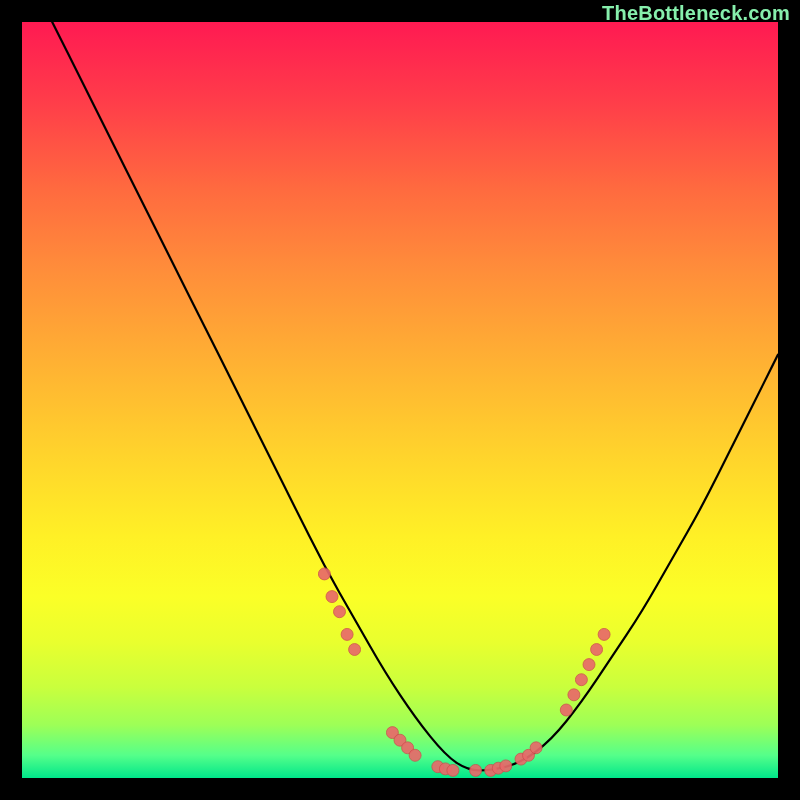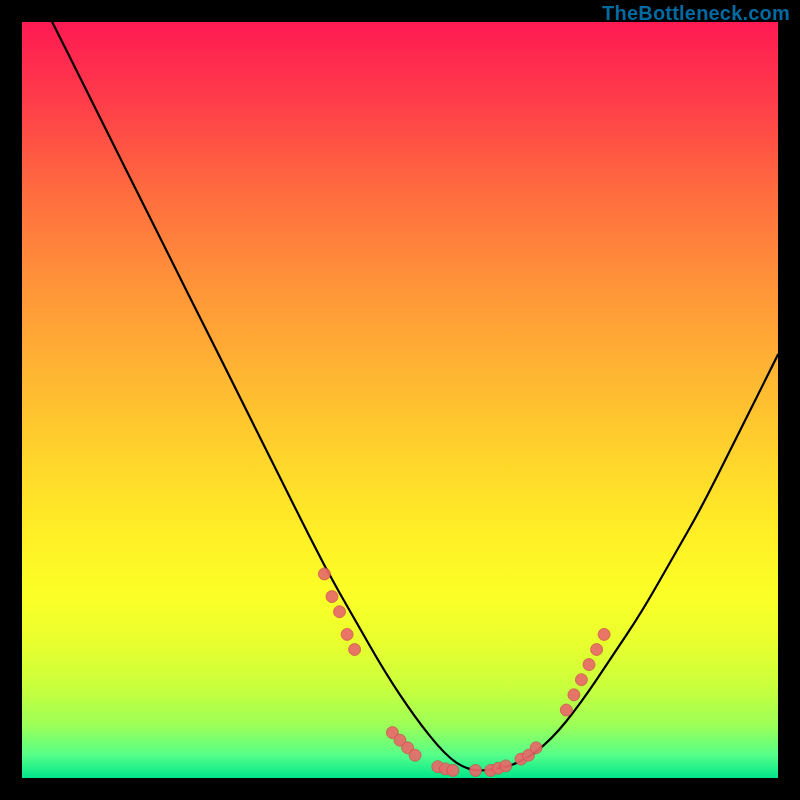--- a/index.html
+++ b/index.html
@@ -29,21 +29,21 @@
       #e9ff2e 82%,
       #c9ff3d 88%,
       #9dff57 93%,
       #55ff8a 97%,
       #00e68a 100%);
   }
   .watermark {
     position: absolute;
     top: 2px;
     right: 10px;
-    color: #0369a1;
+    color: #86efac;
     font-size: 20px;
     font-weight: 600;
     letter-spacing: 0.2px;
     user-select: none;
   }
   svg.overlay {
     position: absolute;
     left: 0; top: 0;
     width: 756px;
     height: 756px;

